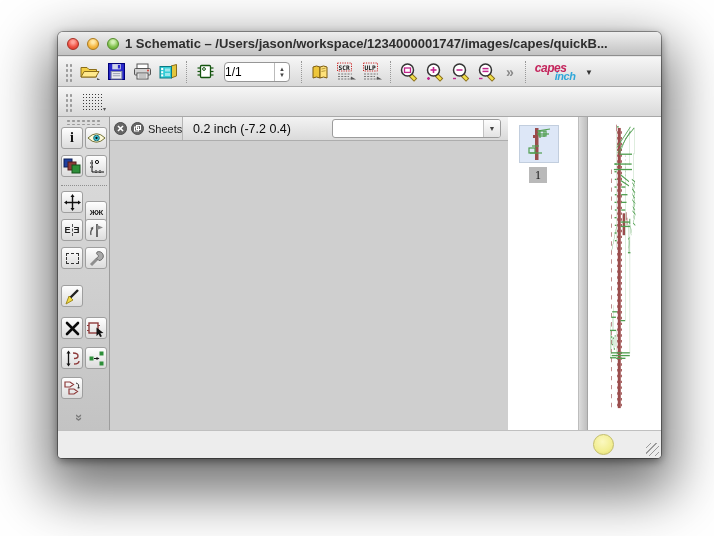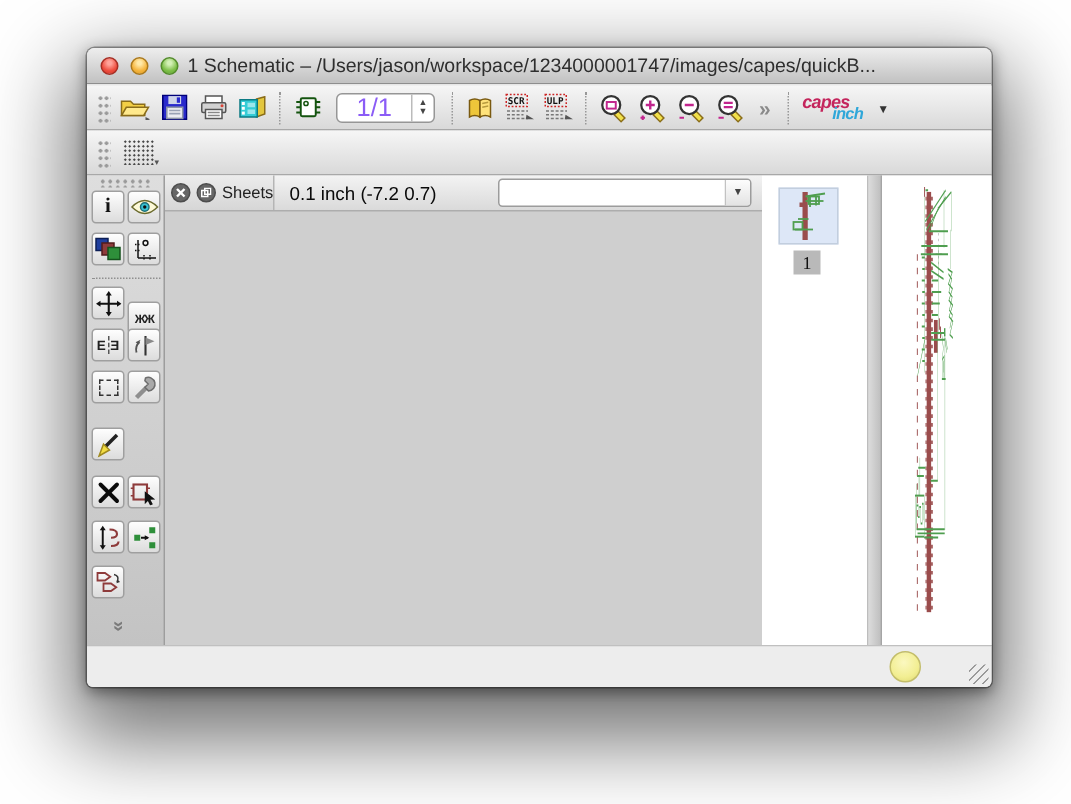--- a/index.html
+++ b/index.html
@@ -15,36 +15,36 @@
   
   .titlebar { position:absolute; left:0; top:0; right:0; height:24px;
     border-radius:5px 5px 0 0;
     background:linear-gradient(#eeeeee,#cfcfcf 70%,#c2c2c2);
     border-bottom:1px solid #8e8e8e; }
   .lights { position:absolute; left:9px; top:6px; display:flex; gap:8px; }
   .light { width:12px; height:12px; border-radius:50%; }
   .light.red { background:radial-gradient(circle at 50% 30%, #ffa39a 15%, #ee4f40 60%, #cf3428); border:1px solid #a62e24; }
   .light.yellow { background:radial-gradient(circle at 50% 30%, #ffe9a8 15%, #f5b53e 60%, #dd9a22); border:1px solid #ab791c; }
   .light.green { background:radial-gradient(circle at 50% 30%, #d3f0b5 15%, #7fc04a 60%, #5ea232); border:1px solid #538c2b; }
-  .wtitle { position:absolute; left:67px; top:4px; font-size:13px; font-weight:normal;
+  .wtitle { position:absolute; left:67px; top:4px; font-size:13px; font-weight:bold;
     color:#2e2e2e; white-space:nowrap; letter-spacing:0; }
 
   
   .toolbar { position:absolute; left:0; right:0; display:flex; align-items:center;
     background:linear-gradient(#f6f6f6,#d9d9d9); border-bottom:1px solid #a8a8a8; padding-left:4px; }
   .toolbar.row1 { top:25px; height:30px; }
   .toolbar.row2 { top:55px; height:30px; }
   .tb-handle { width:9px; height:20px; margin:0 3px;
     background-image:radial-gradient(circle, #9a9a9a 34%, transparent 40%);
     background-size:4px 5px; background-position:0 1px; }
   .tbtn { width:26px; height:26px; display:flex; align-items:center; justify-content:center; }
   .tb-sep { width:1px; height:22px; border-left:1px dotted #989898; margin:0 5px; }
   .pagebox { width:66px; height:20px; margin:0 6px; background:#fff; border:1px solid #969696;
     border-radius:4px; display:flex; align-items:center; position:relative; }
-  .pagebox .pval { flex:1; text-align:center; font-size:17px; color:#8b5cf6; }
+  .pagebox .pval { flex:1; font-size:12px; color:#000000; }
   .stepper { width:15px; height:100%; border-left:1px solid #bbb; display:flex; flex-direction:column;
     align-items:center; justify-content:center; font-size:6px; line-height:6px; color:#444; }
   .overflow { font-size:14px; font-weight:bold; color:#8a8a8a; margin:0 6px; }
   .designlink { position:relative; width:52px; height:26px; margin-left:2px; }
   .dl-design { position:absolute; left:2px; top:2px; font-size:12px; font-weight:bold; font-style:italic;
     color:var(--designlink-pink,#c4255c); letter-spacing:-.5px; }
   .dl-link { position:absolute; left:22px; top:11px; font-size:11px; font-weight:bold; font-style:italic;
     color:var(--designlink-blue,#2fa7d9); letter-spacing:-.5px; }
   .dl-arrow { position:absolute; right:-8px; top:9px; font-size:8px; color:#333; }
   .gridbtn { width:30px; height:24px; position:relative; display:flex; align-items:center; justify-content:center; }
@@ -446,21 +446,21 @@
             </svg>
           </span>
           <span class="circ-btn">
             <svg width="7" height="7" viewBox="0 0 7 7">
               <rect x="0.5" y="2" width="4" height="4" fill="none" stroke="#fff"></rect>
               <rect x="2.5" y="0.5" width="4" height="4" fill="none" stroke="#fff"></rect>
             </svg>
           </span>
           <span class="sheets-label">Sheets</span>
         </div>
-        <div class="coords">0.1 inch (-7.2 0.7)</div>
+        <div class="coords">0.2 inch (-7.2 0.4)</div>
         <div class="cmdcombo">
           <input type="text" value="" style="">
           <span class="combo-arrow">
             <span>▼</span>
           </span>
         </div>
       </div>
 
       <div class="workbody">
 

